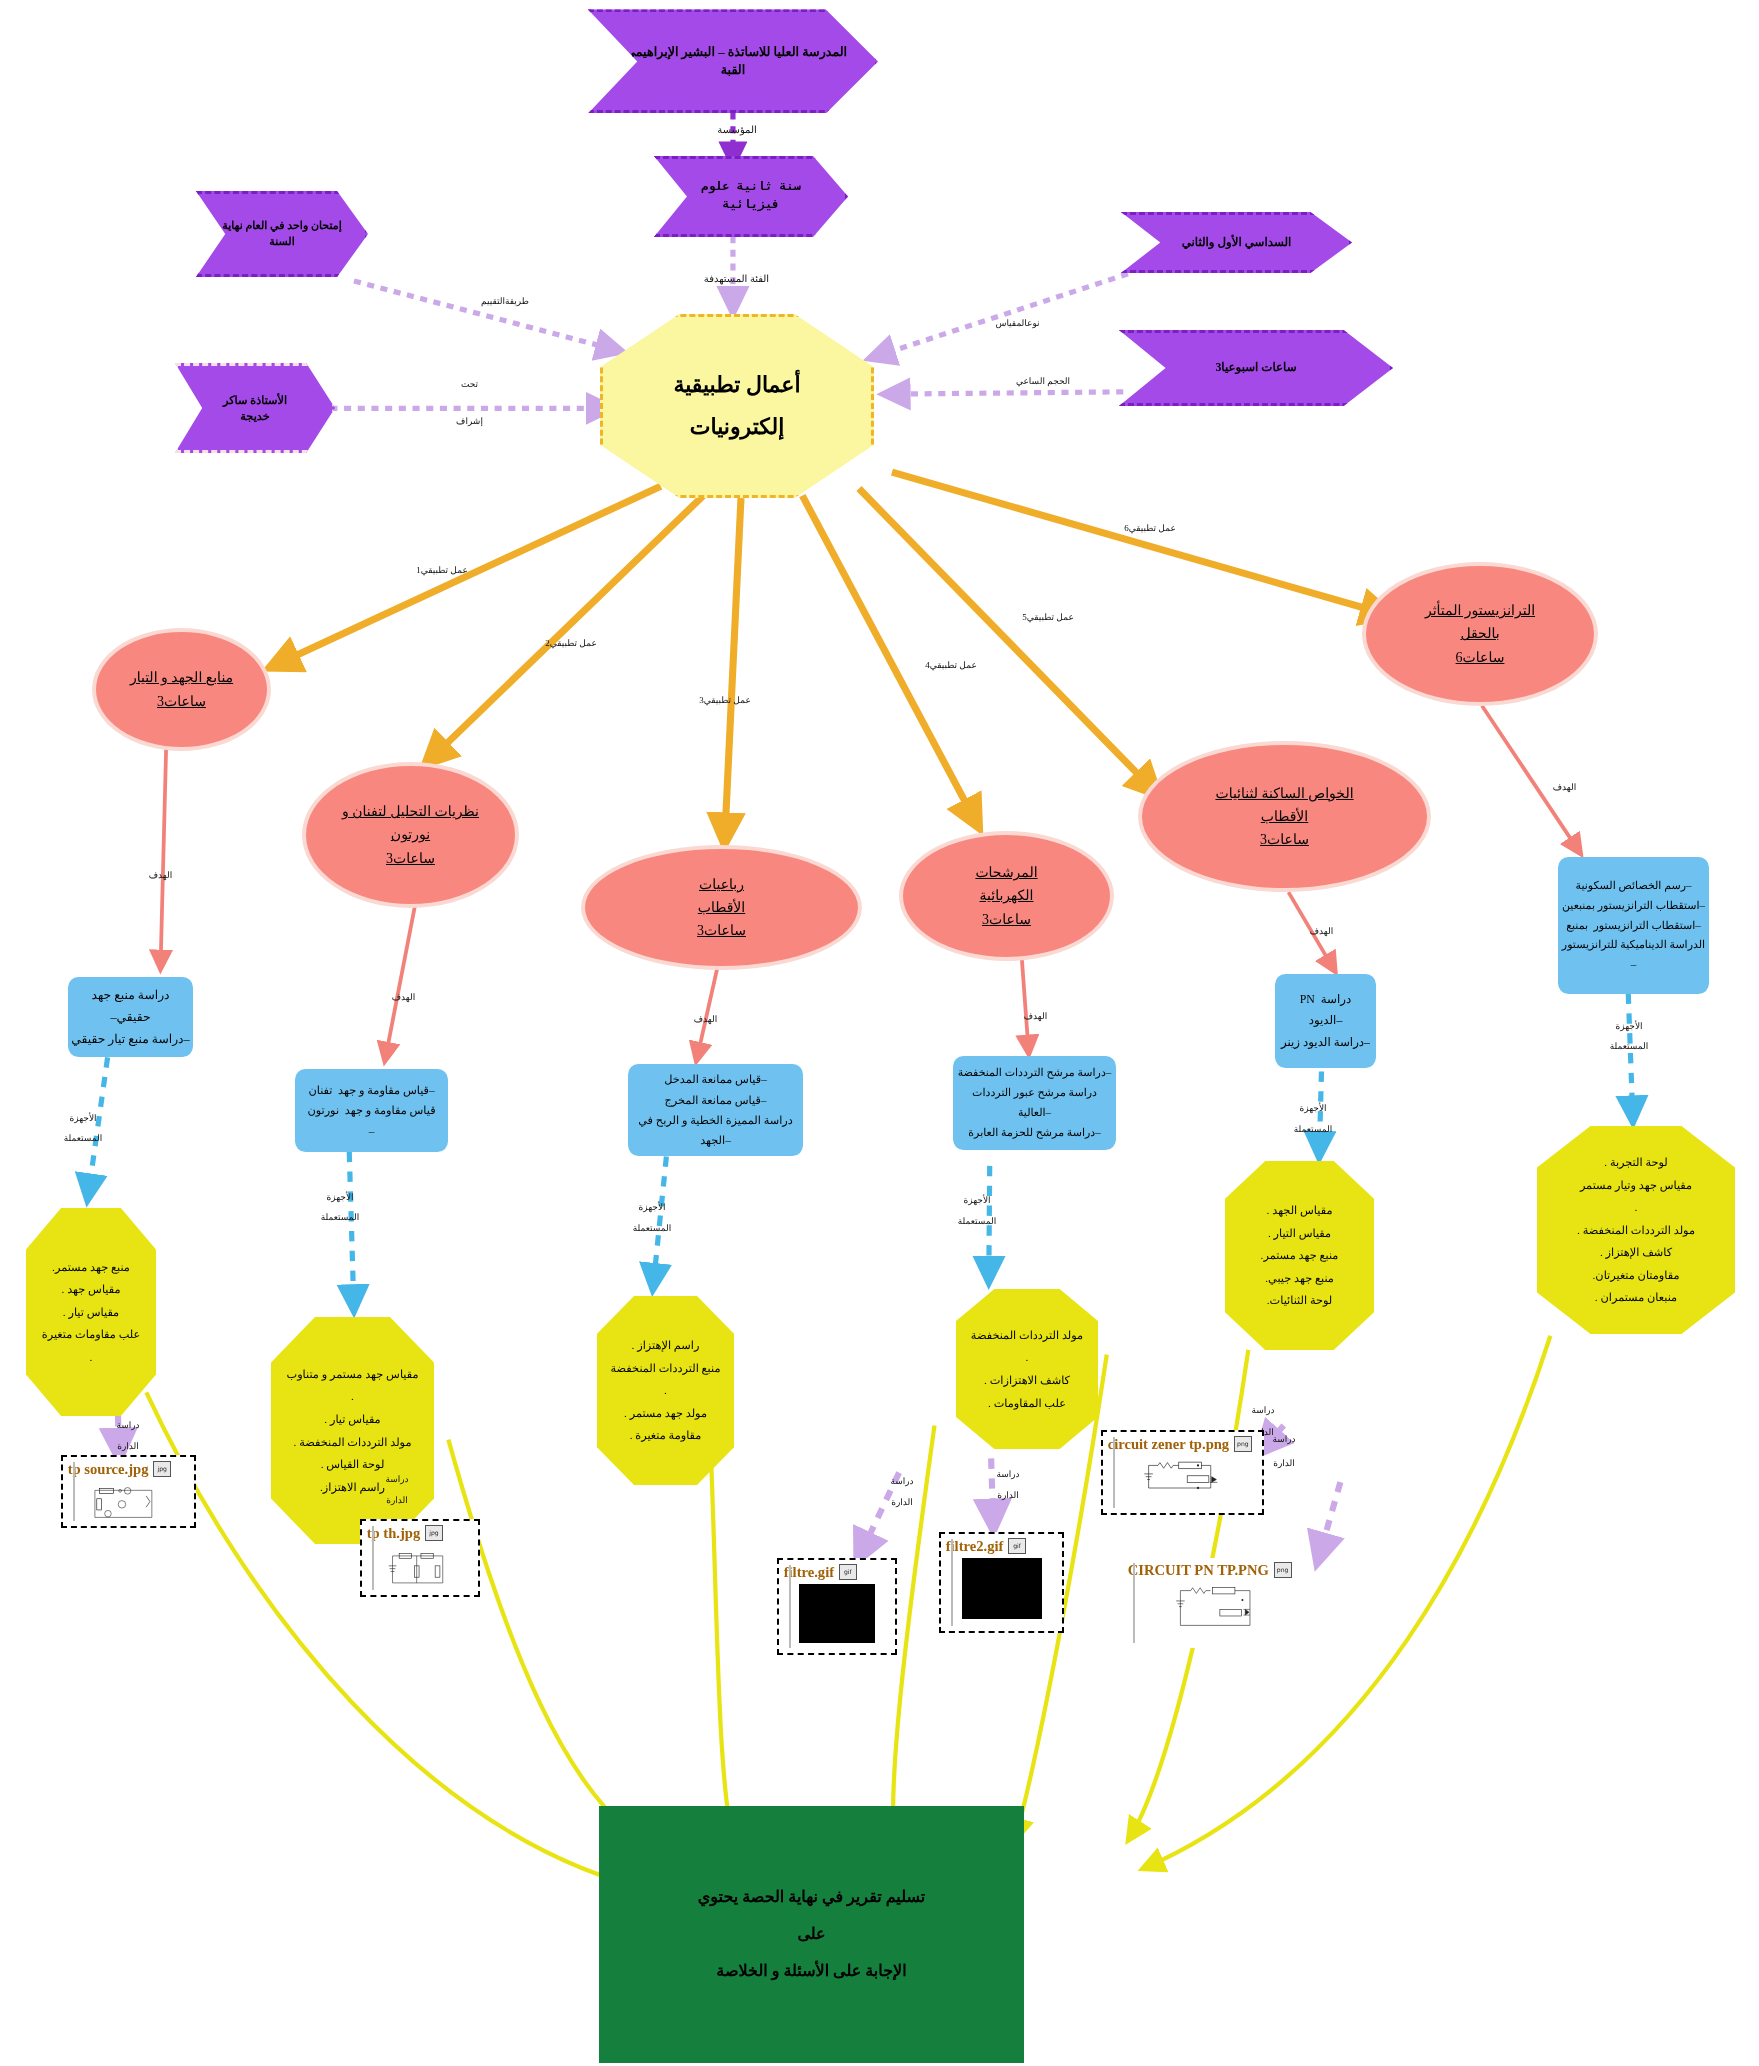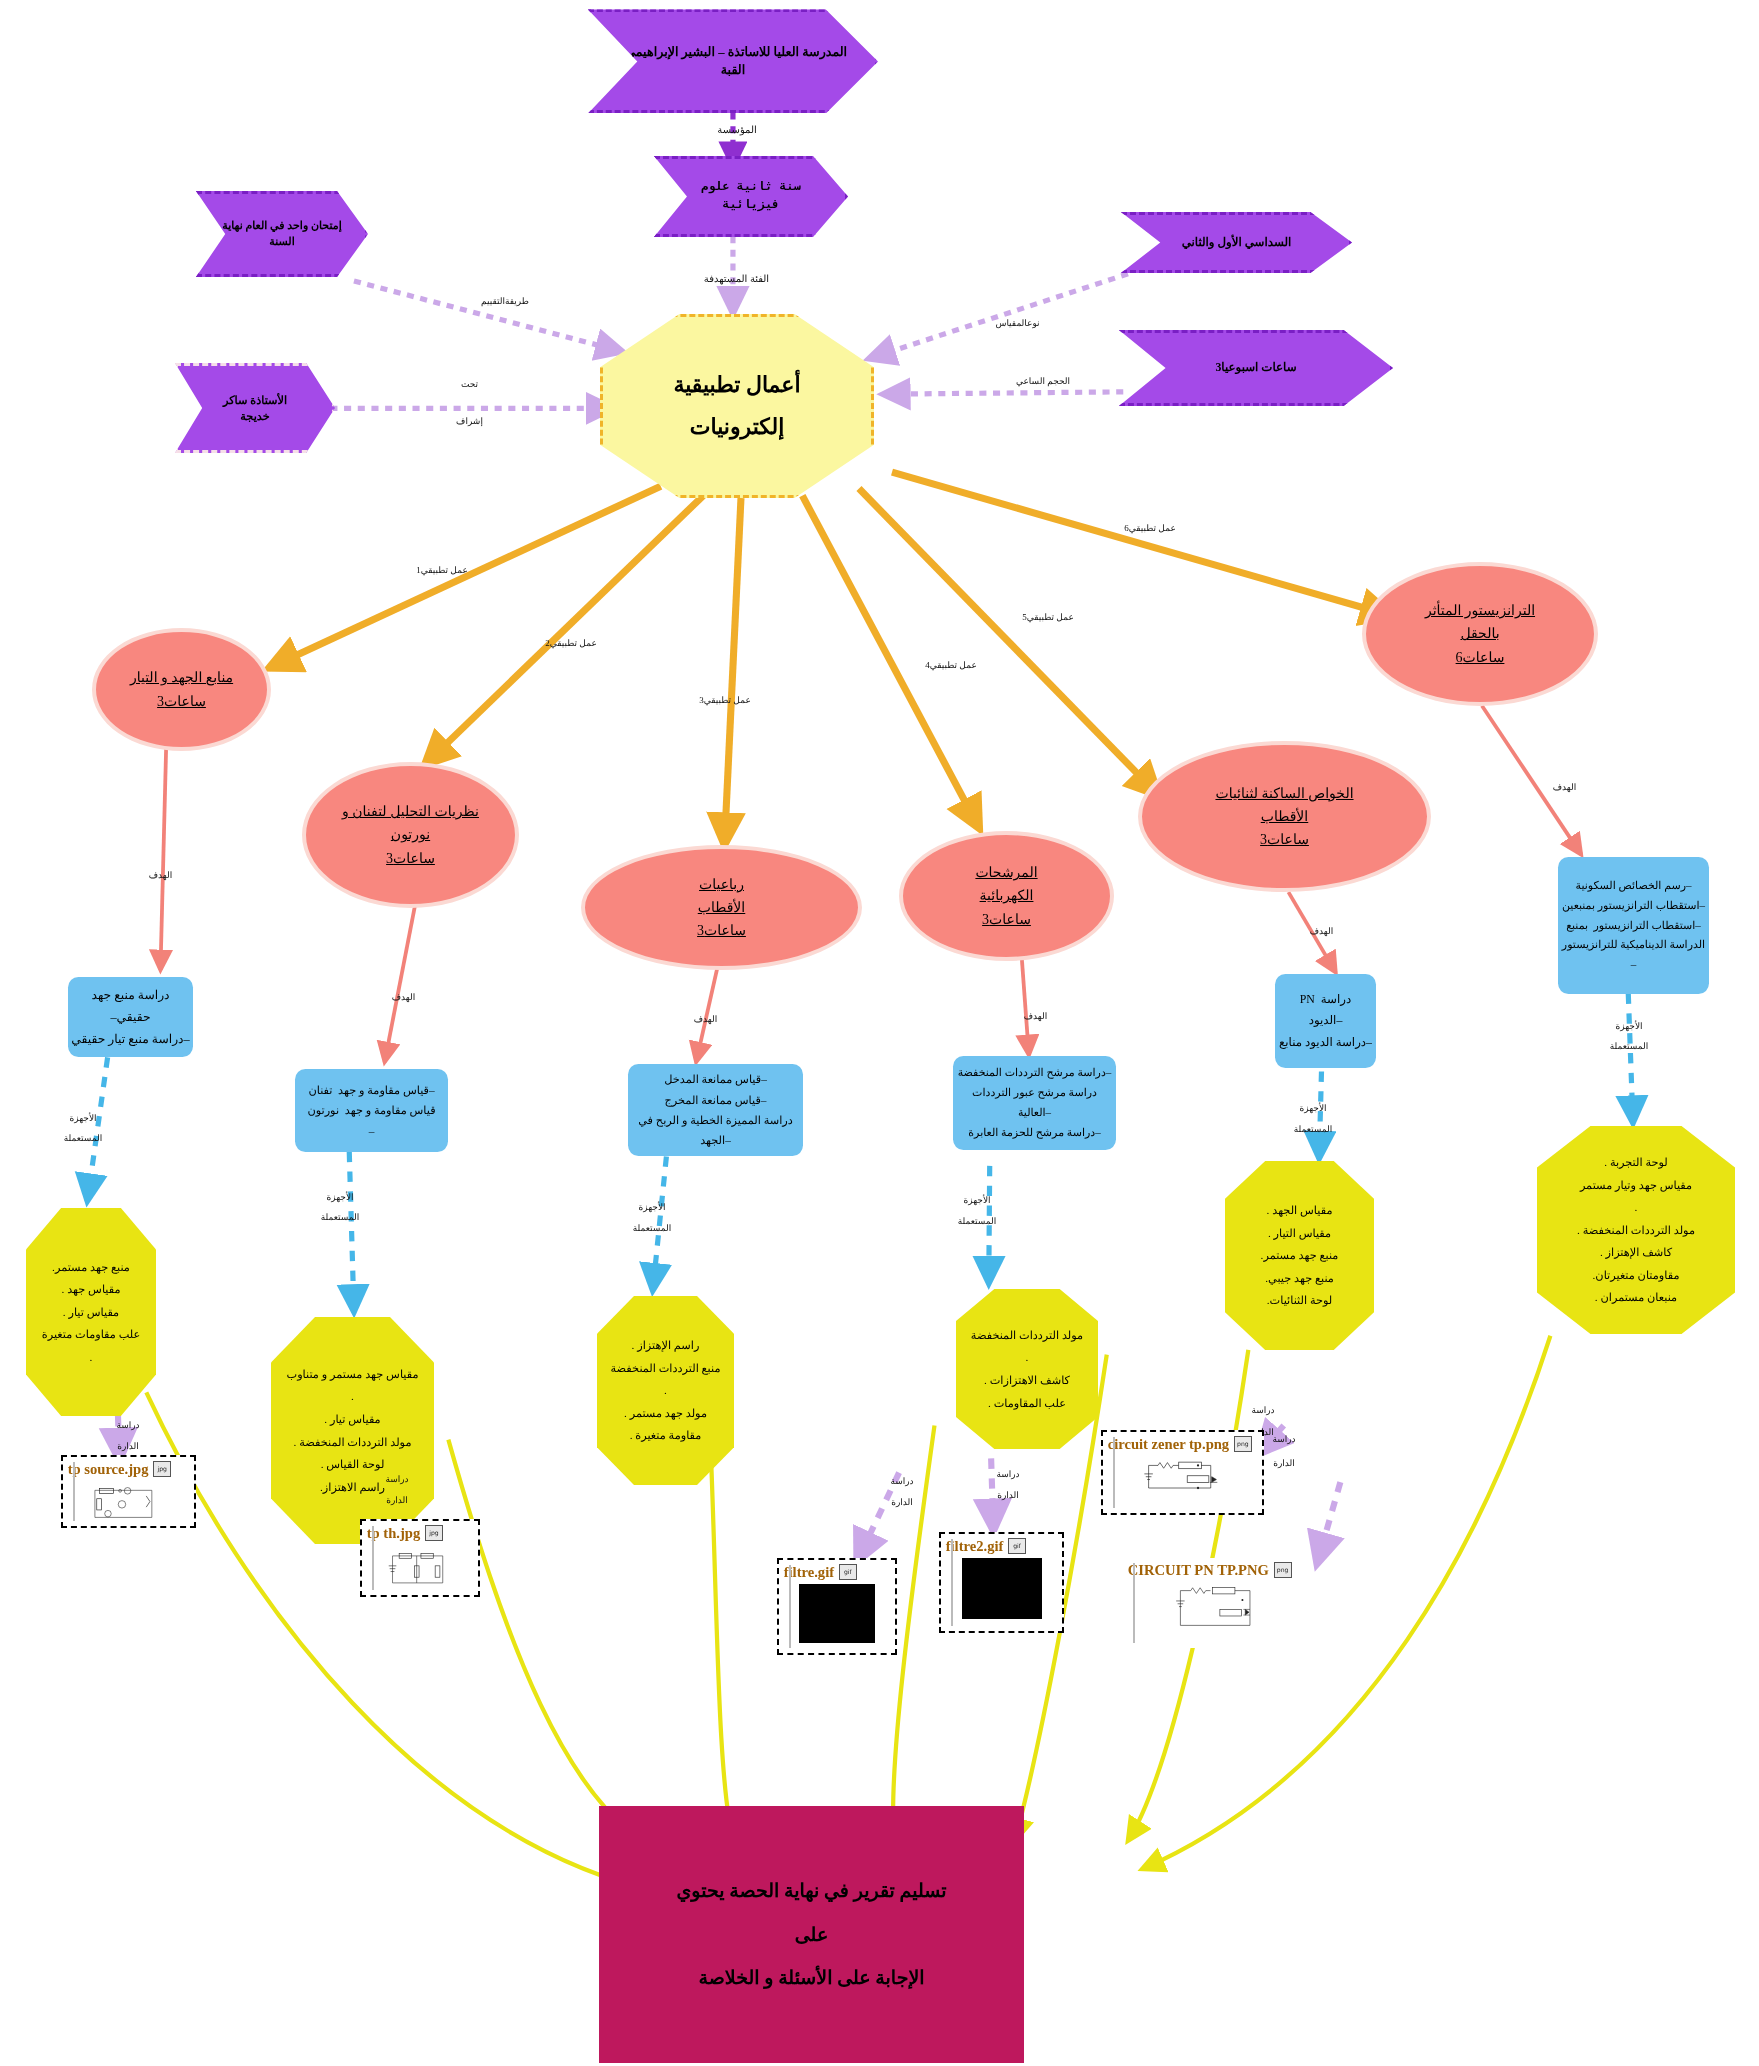--- a/index.html
+++ b/index.html
@@ -33,21 +33,21 @@
   .bbox{background:#6fc2f0;border-radius:10.4px;font-size:12.3px;padding:6.6px 7.6px;}
   .bbox .ln{line-height:1.8;}
 
   
   .oct-y{background:#e8e413;
      clip-path:polygon(27% 0%,73% 0%,100% 20%,100% 80%,73% 100%,27% 100%,0% 80%,0% 20%);
      font-size:11.3px;padding:0 8.5px;}
   .oct-y .ln{line-height:2.0;}
 
   
-  .para{background:#be185d;border:0;font-size:19px;font-weight:700;}
+  .para{background:#15803d;border:0;font-size:16px;font-weight:700;}
   .para .ln{line-height:2.3;}
   .para-wrap{position:absolute;}
   .para-wrap svg{position:absolute;left:0;top:0;}
   .para-txt{position:absolute;left:0;top:0;width:100%;height:100%;
      display:flex;flex-direction:column;align-items:center;justify-content:center;text-align:center;}
 
   
   .elab{position:absolute;font-size:9px;color:#111;text-align:center;
         line-height:1.5;white-space:pre;font-family:"Liberation Serif",serif;}
   .elab.big{font-size:10px;}
@@ -253,21 +253,21 @@
   <div class="node bbox" style="left:953px;top:1056px;width:163px;height:94px;font-size:11px;">
     <span class="ln">–دراسة مرشح الترددات المنخفضة</span>
     <span class="ln">دراسة مرشح عبور الترددات</span>
     <span class="ln">–العالية</span>
     <span class="ln">–دراسة مرشح للحزمة العابرة</span>
   </div>
 
   <div class="node bbox" style="left:1275px;top:974px;width:101px;height:94px;font-size:11.8px;">
     <span class="ln">دراسة  PN</span>
     <span class="ln">–الديود</span>
-    <span class="ln">–دراسة الديود منابع</span>
+    <span class="ln">–دراسة الديود زينر</span>
   </div>
 
   <div class="node bbox" style="left:1558px;top:857px;width:151px;height:137px;font-size:11px;">
     <span class="ln">–رسم الخصائص السكونية</span>
     <span class="ln">–استقطاب الترانزيستور بمنبعين</span>
     <span class="ln">–استقطاب الترانزيستور  بمنبع</span>
     <span class="ln">الدراسة الديناميكية للترانزيستور</span>
     <span class="ln">–</span>
   </div>
 

